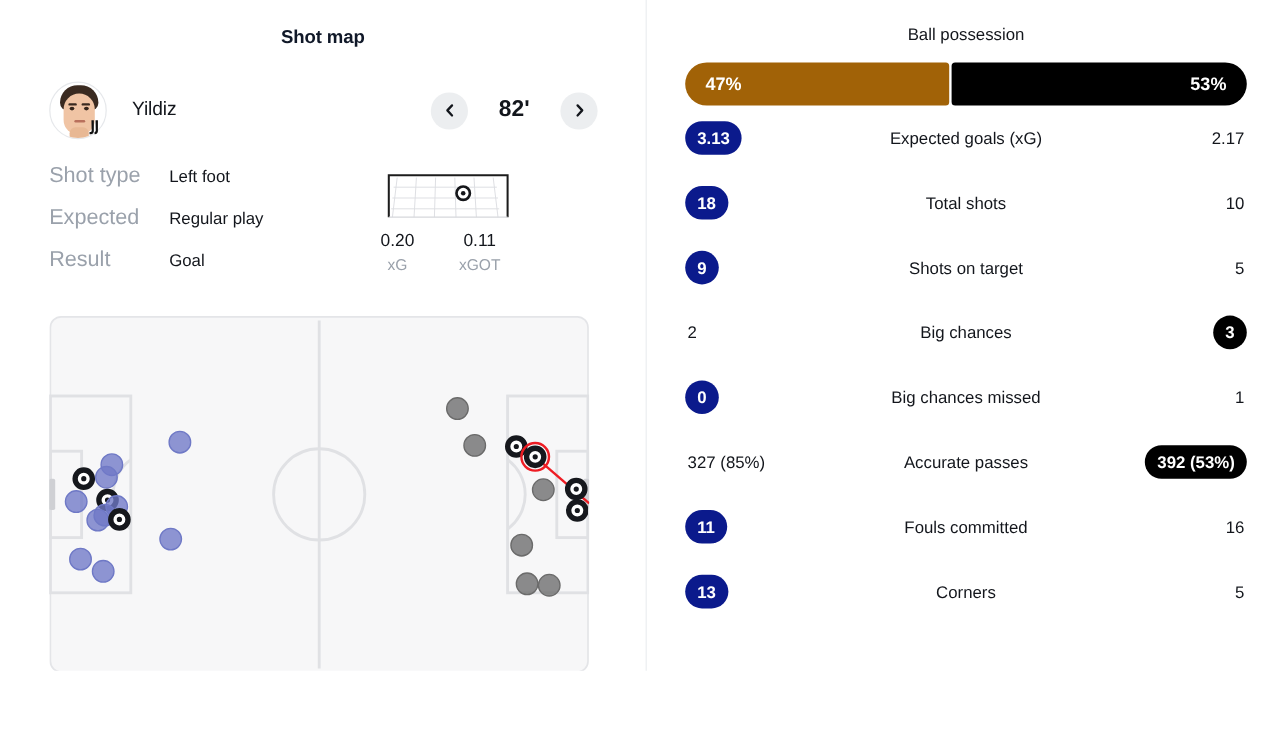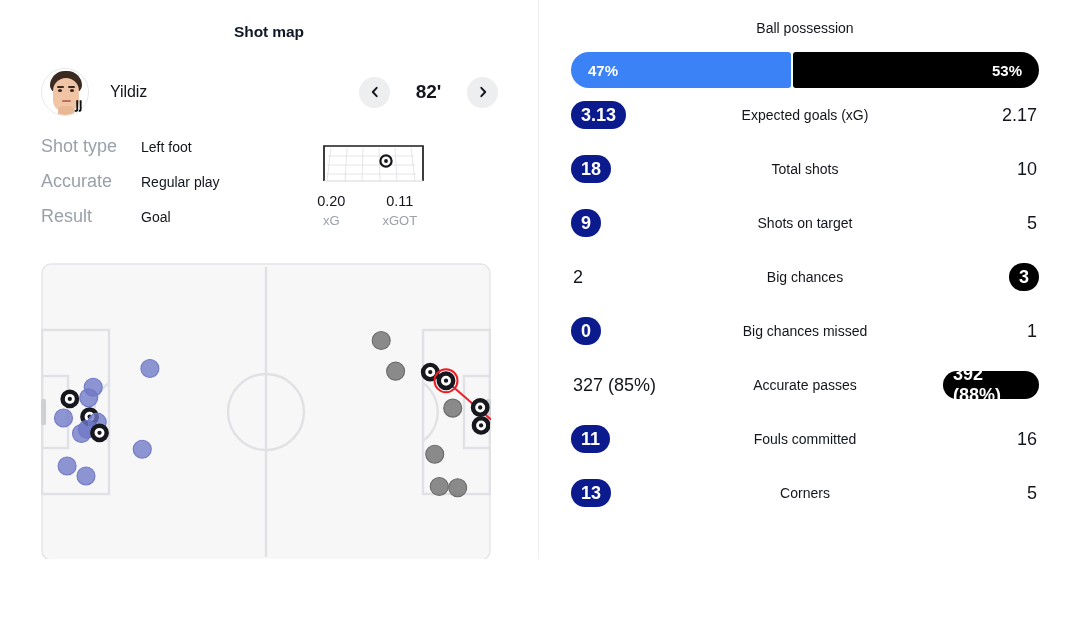--- a/index.html
+++ b/index.html
@@ -242,24 +242,25 @@
   .stat-side.left  { justify-content: flex-start; }
   .stat-side.right { justify-content: flex-end; }
   .stat-name {
     flex: 1;
     text-align: center;
     font-size: 14px;
     color: #13161c;
     font-weight: 400;
   }
   .stat-val {
-    font-size: 18px;
+    font-size: 14px;
     color: #13161c;
     font-weight: 500;
     padding: 0 2px;
+    text-align: right;
   }
   .stat-val.pill {
     color: #fff;
     font-weight: 700;
     border-radius: 14px;
     min-width: 28px;
     height: 28px;
     display: inline-flex;
     align-items: center;
     justify-content: center;
@@ -319,21 +320,21 @@
       </div>
     </div>
 
     <div class="detail-zone">
       <div class="detail-table">
         <div class="detail-row">
           <div class="detail-label">Shot type</div>
           <div class="detail-value">Left foot</div>
         </div>
         <div class="detail-row">
-          <div class="detail-label">Accurate</div>
+          <div class="detail-label">Expected</div>
           <div class="detail-value">Regular play</div>
         </div>
         <div class="detail-row">
           <div class="detail-label">Result</div>
           <div class="detail-value">Goal</div>
         </div>
       </div>
 
       <div class="goal-mock">
         <div class="goal-frame">
@@ -498,21 +499,21 @@
   </div>
 
   <div class="panel-divider"></div>
 
   <div class="panel panel-right">
 
     <div class="stats-body">
       <div class="stat-title">Ball possession</div>
 
       <div class="possession-bar">
-        <div class="poss-seg poss-home" id="poss-home" style="flex: 47 0 0px; background: #3b82f6;">
+        <div class="poss-seg poss-home" id="poss-home" style="flex: 47 0 0px; background: #a16207;">
           <span>47%</span>
         </div>
         <div class="poss-seg poss-away" id="poss-away" style="flex: 53 0 0px; background: rgb(0, 0, 0);">
           <span>53%</span>
         </div>
       </div>
 
       <div id="stat-rows">
           <div class="stat-row">
             <div class="stat-side left">
@@ -558,21 +559,21 @@
             <div class="stat-side right">
               <span class="stat-val">1</span>
             </div>
           </div>
           <div class="stat-row">
             <div class="stat-side left">
               <span class="stat-val">327 (85%)</span>
             </div>
             <div class="stat-name">Accurate passes</div>
             <div class="stat-side right">
-              <span class="stat-val pill away" style="background: rgb(0, 0, 0);">392 (88%)</span>
+              <span class="stat-val pill away" style="background: rgb(0, 0, 0);">392 (53%)</span>
             </div>
           </div>
           <div class="stat-row">
             <div class="stat-side left">
               <span class="stat-val pill home" style="background: rgb(11, 26, 140);">11</span>
             </div>
             <div class="stat-name">Fouls committed</div>
             <div class="stat-side right">
               <span class="stat-val">16</span>
             </div>

